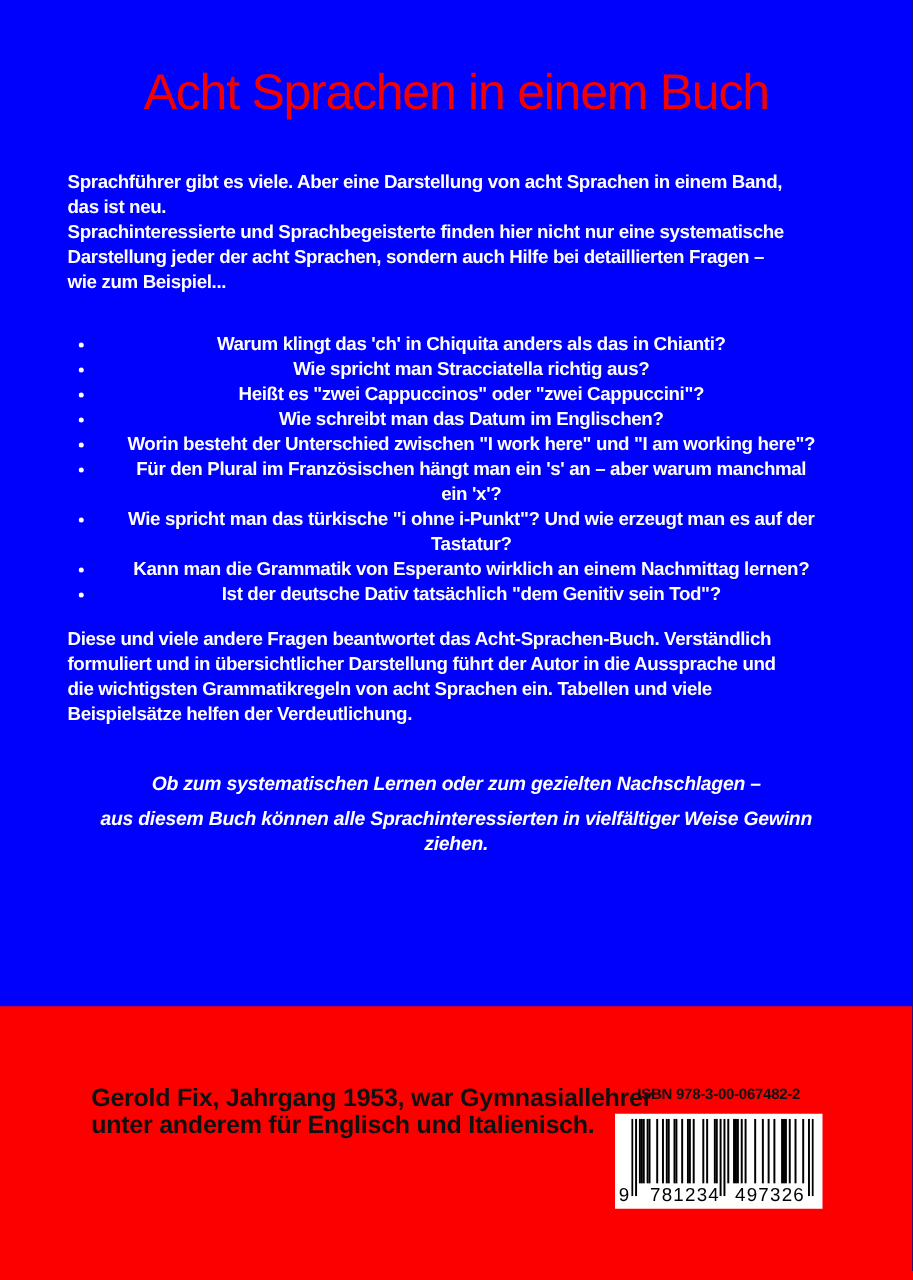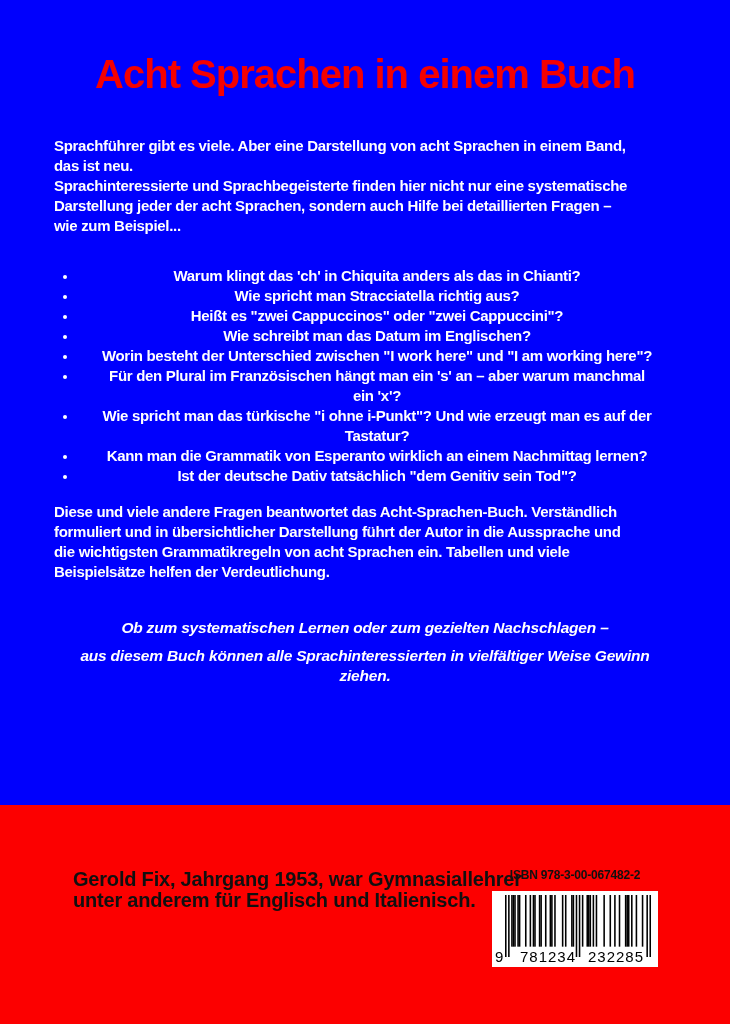--- a/index.html
+++ b/index.html
@@ -5,21 +5,21 @@
   html,body{margin:0;padding:0;background:#222;}
   .page{
     position:relative;width:730px;height:1024px;overflow:hidden;
     background:#0000fd;
     font-family:"Liberation Sans",sans-serif;
     -webkit-font-smoothing:antialiased;
   }
   .blue-area{height:805px;box-sizing:border-box;padding:0 54px;overflow:hidden;}
   .cover-title{
     margin:0;padding-top:50px;height:48px;line-height:48px;
-    text-align:center;font-size:40px;font-weight:bold;letter-spacing:-1px;
+    text-align:center;font-size:40px;font-weight:normal;letter-spacing:-1px;
     color:#f50000;white-space:nowrap;
   }
   .body-text{
     color:#ffffff;font-weight:bold;font-size:15px;line-height:20px;
     letter-spacing:-0.3px;white-space:pre-line;margin:0;
   }
   .p1{margin-top:38px;}
   .p-gap{}
   .p3{margin-top:16px;}
   .p4{margin-top:18px;}
@@ -148,19 +148,19 @@
             <rect x="80" y="0" width="1.02" height="50"></rect>
             <rect x="82" y="0" width="1.02" height="50"></rect>
             <rect x="85" y="0" width="1.02" height="50"></rect>
             <rect x="89" y="0" width="1.02" height="50"></rect>
             <rect x="92" y="0" width="1.02" height="60"></rect>
             <rect x="94" y="0" width="1.02" height="60"></rect>
           </svg>
         <div class="barcode-digits">
           <span class="bd-first">9</span>
           <span class="bd-g1">781234</span>
-          <span class="bd-g2">232285</span>
+          <span class="bd-g2">497326</span>
         </div>
       </div>
     </div>
 
   </div>
 </div>
 
 </body></html>

